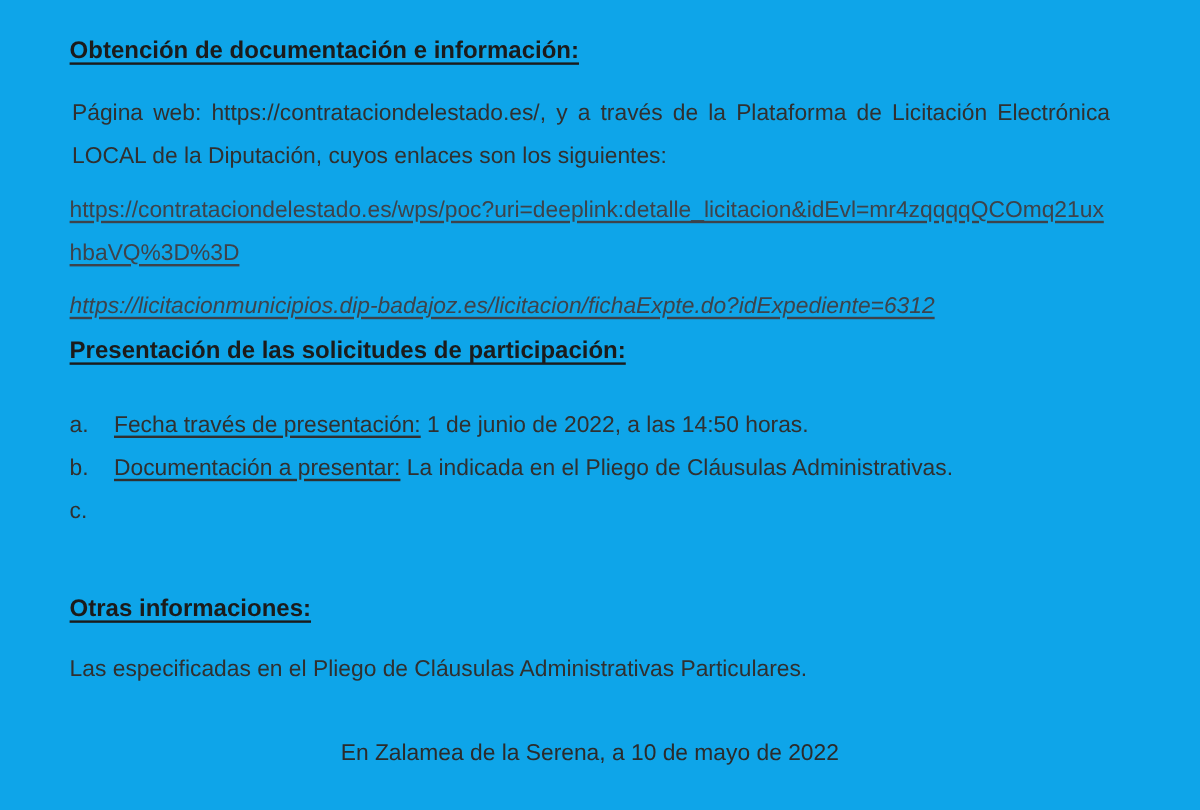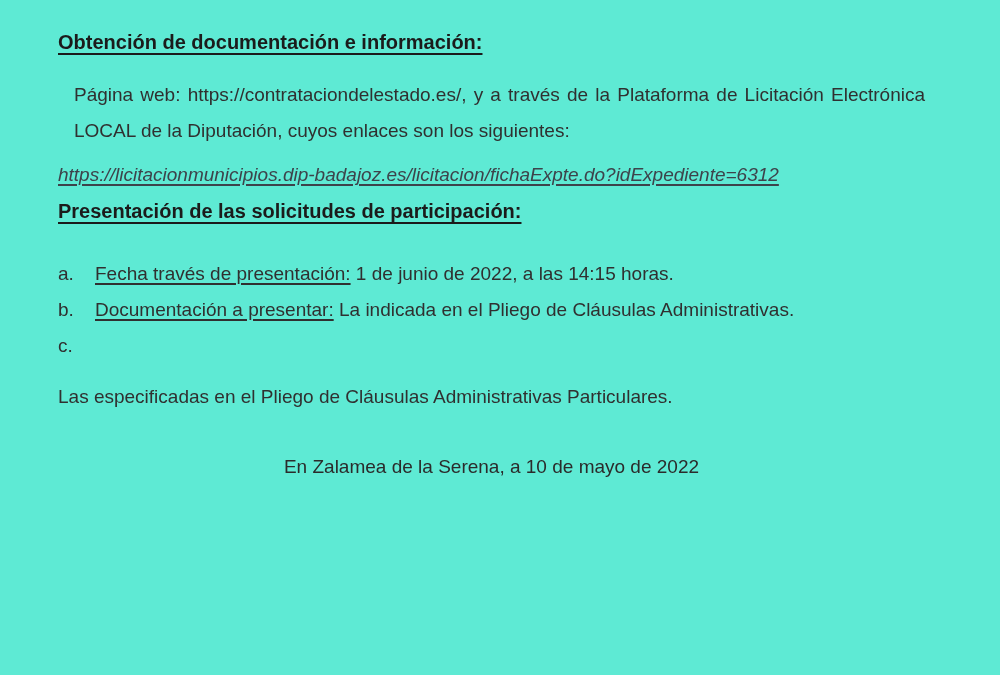--- a/index.html
+++ b/index.html
@@ -5,40 +5,40 @@
   html, body {
     margin: 0;
     padding: 0;
     background: #ffffff;
   }
   .page {
     position: relative;
     width: 1000px;
     height: 675px;
     overflow: hidden;
-    background: #5eead4;
+    background: #0ea5e9;
     box-sizing: border-box;
     padding: 24px 75px 0 58px;
     font-family: "Liberation Sans", sans-serif;
     font-size: 19px;
     line-height: 36px;
     color: #303030;
   }
   .heading {
     margin: 0;
     font-size: 20px;
     font-weight: bold;
     color: #1b1b1b;
     text-decoration: underline;
     text-decoration-thickness: 2px;
     text-underline-offset: 4px;
     line-height: 36px;
   }
   .intro {
-    margin: 17px 0 0 16px;
+    margin: 17px 0 0 2px;
     text-align: justify;
   }
   .linkline1 {
     margin: 9px 0 0 0;
   }
   .linkline2 {
     margin: 8px 0 0 0;
     font-style: italic;
   }
   a.doclink {
@@ -79,39 +79,43 @@
 </style>
 </head>
 <body>
 
 <div class="page">
 
   <h2 class="heading">Obtención de documentación e información:</h2>
 
   <p class="intro">Página web: https://contrataciondelestado.es/, y a través de la Plataforma de Licitación Electrónica LOCAL de la Diputación, cuyos enlaces son los siguientes:</p>
 
+  <p class="linkline1">
+    <a class="doclink">https://contrataciondelestado.es/wps/poc?uri=deeplink:detalle_licitacion&amp;idEvl=mr4zqqqqQCOmq21uxhbaVQ%3D%3D</a>
+  </p>
 
   <p class="linkline2">
     <a class="doclink">https://licitacionmunicipios.dip-badajoz.es/licitacion/fichaExpte.do?idExpediente=6312</a>
   </p>
 
   <h2 class="heading heading-2">Presentación de las solicitudes de participación:</h2>
 
   <ol class="reqlist">
     <li>
       <span class="marker">a.</span>
-      <span><span class="itemlabel">Fecha través de presentación:</span><span> 1 de junio de 2022, a las 14:15 horas.</span></span>
+      <span><span class="itemlabel">Fecha través de presentación:</span><span> 1 de junio de 2022, a las 14:50 horas.</span></span>
     </li>
     <li>
       <span class="marker">b.</span>
       <span><span class="itemlabel">Documentación a presentar:</span><span> La indicada en el Pliego de Cláusulas Administrativas.</span></span>
     </li>
     <li>
       <span class="marker">c.</span>
     </li>
   </ol>
 
+  <h2 class="heading heading-3">Otras informaciones:</h2>
 
   <p class="otherinfo">Las especificadas en el Pliego de Cláusulas Administrativas Particulares.</p>
 
   <p class="signature">En Zalamea de la Serena, a 10 de mayo de 2022</p>
 
 </div>
 
 </body></html>

